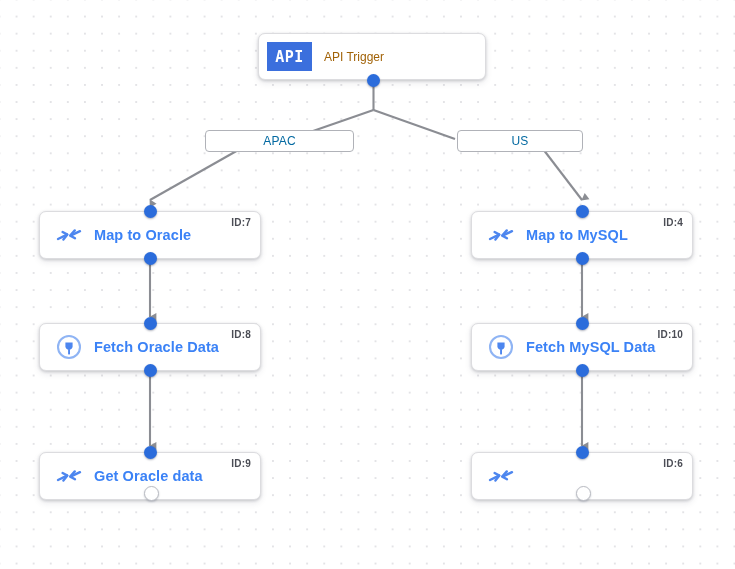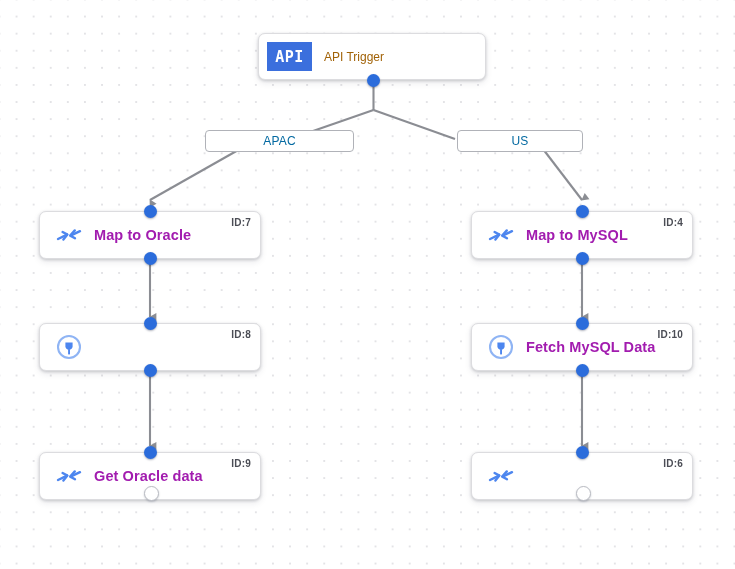--- a/index.html
+++ b/index.html
@@ -33,21 +33,21 @@
     background: #ffffff;
     border: 1px solid #dcdcdf;
     border-radius: 7px;
     box-shadow: 0 1px 3px rgba(30,35,50,0.20), 0 3px 7px rgba(30,35,50,0.09);
     display: flex;
     align-items: center;
     overflow: hidden;
   }
   .node-label {
     font-size: 14.5px;
-    color: #a21caf;
+    color: #3b82f6;
     font-weight: 700;
     letter-spacing: 0.1px;
     white-space: nowrap;
   }
   .node-id {
     position: absolute;
     top: 5px;
     right: 9px;
     font-size: 10px;
     color: #4b4d55;
@@ -202,20 +202,21 @@
   <div class="port" style="left:144px; top:252px;"></div>
 
   <div class="node step" style="left:39px; top:323px;">
     <div class="step-icon">
       <svg width="26" height="26" viewBox="0 0 26 26">
         <circle cx="13" cy="13" r="11" fill="none" stroke="#8fb4f4" stroke-width="2.1"></circle>
         <path d="M9.4,8.6 L9.4,12.3 C9.4,14.3 11,15.9 13,15.9 C15,15.9 16.6,14.3 16.6,12.3 L16.6,8.6 Z" fill="#4d86ef"></path>
         <rect x="12.1" y="15.4" width="1.9" height="5.0" fill="#4d86ef"></rect>
       </svg>
     </div>
+    <div class="node-label">Fetch Oracle Data</div>
     <div class="node-id">ID:8</div>
   </div>
   <div class="port" style="left:144px; top:317px;"></div>
   <div class="port" style="left:144px; top:364px;"></div>
 
   <div class="node step" style="left:39px; top:452px;">
     <div class="step-icon">
       <svg width="26" height="20" viewBox="0 0 26 20">
         <g fill="none" stroke="#4d86ef" stroke-width="2.4" stroke-linecap="round" stroke-linejoin="round">
           <path d="M2,14 L11,9.6"></path>

